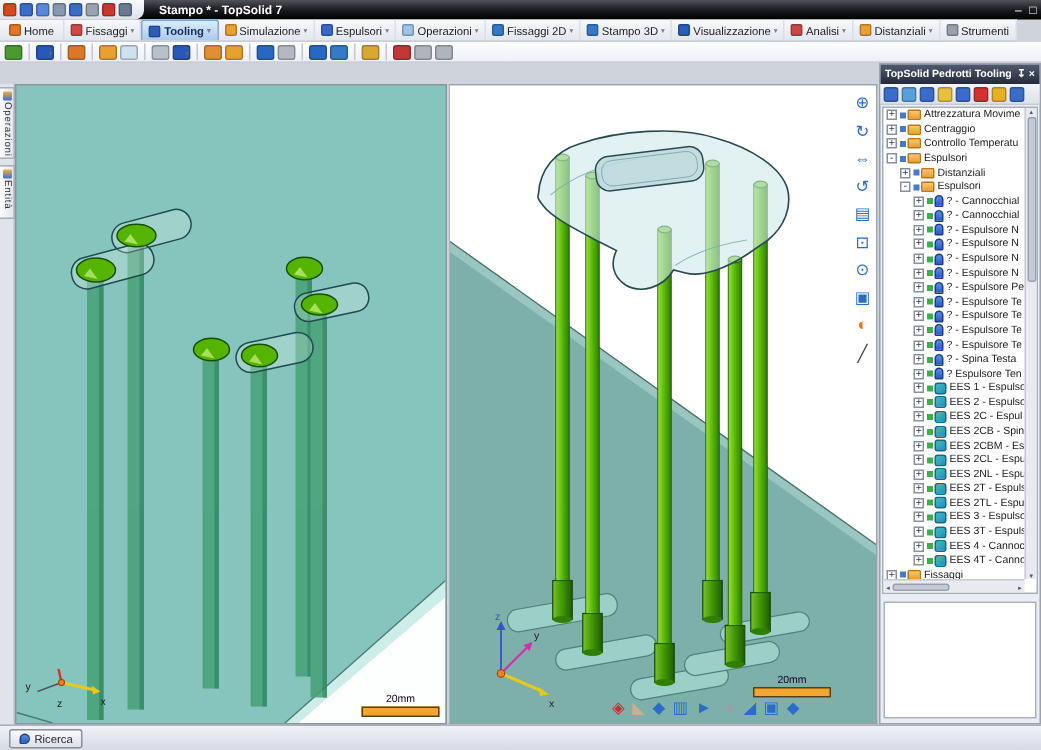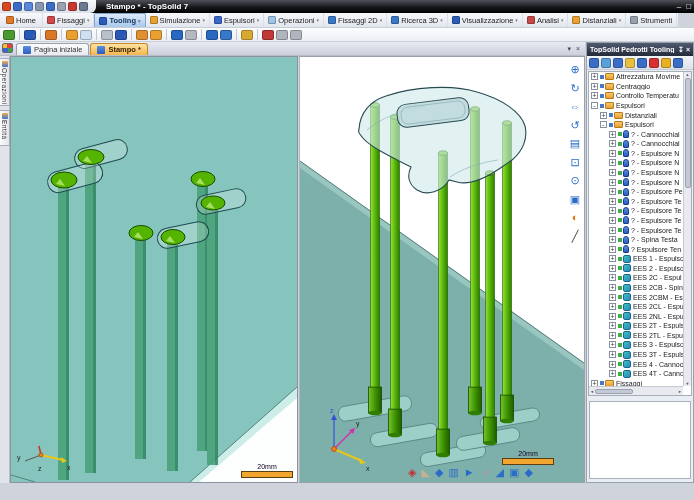--- a/index.html
+++ b/index.html
@@ -190,21 +190,21 @@
       </div>
 
       <div class="rtab">
         <span class="ric" style="background: rgb(56, 120, 200);"></span>
         <span>Fissaggi 2D</span>
         <span class="arr">▾</span>
       </div>
 
       <div class="rtab">
         <span class="ric" style="background: rgb(56, 120, 200);"></span>
-        <span>Ricerca 3D</span>
+        <span>Stampo 3D</span>
         <span class="arr">▾</span>
       </div>
 
       <div class="rtab">
         <span class="ric" style="background: rgb(43, 92, 184);"></span>
         <span>Visualizzazione</span>
         <span class="arr">▾</span>
       </div>
 
       <div class="rtab">
@@ -308,39 +308,20 @@
 
       <div class="t-item ico tico" style="background: rgb(176, 180, 188);">
         <span class="tdd"></span>
       </div>
 
       <div class="t-item ico tico" style="background: rgb(176, 180, 188);">
         <span class="tdd"></span>
       </div>
     </div>
 
-  <div class="doctabrow">
-    <span class="homeico"></span>
-    <div style="display:flex;align-items:flex-end;gap:1px;">
-
-        <div class="dtab">
-          <span class="dic"></span>
-          <span>Pagina iniziale</span>
-        </div>
-
-        <div class="dtab active">
-          <span class="dic"></span>
-          <span>Stampo *</span>
-        </div>
-      </div>
-    <span class="dtctrl">
-      <span>▾</span>
-      <span>×</span>
-    </span>
-  </div>
 
   <div class="lstrip">
     <div class="vtab" style="top:2px;height:48px;">
       <span class="vico"></span>
       <span class="vlabel">Operazioni</span>
     </div>
     <div class="vtab" style="top:54px;height:36px;">
       <span class="vico"></span>
       <span class="vlabel">Entità</span>
     </div>
@@ -811,14 +792,20 @@
       </div>
       <div class="hscroll">
         <span>◄</span>
         <div class="hthumb"></div>
         <span style="margin-left:auto;">►</span>
       </div>
     </div>
     <div class="emptybox"></div>
   </div>
 
+  <div class="statusbar">
+    <div class="searchbtn">
+      <span class="searchico"></span>
+      <span>Ricerca</span>
+    </div>
+  </div>
 
 </div>
 
 </body></html>

